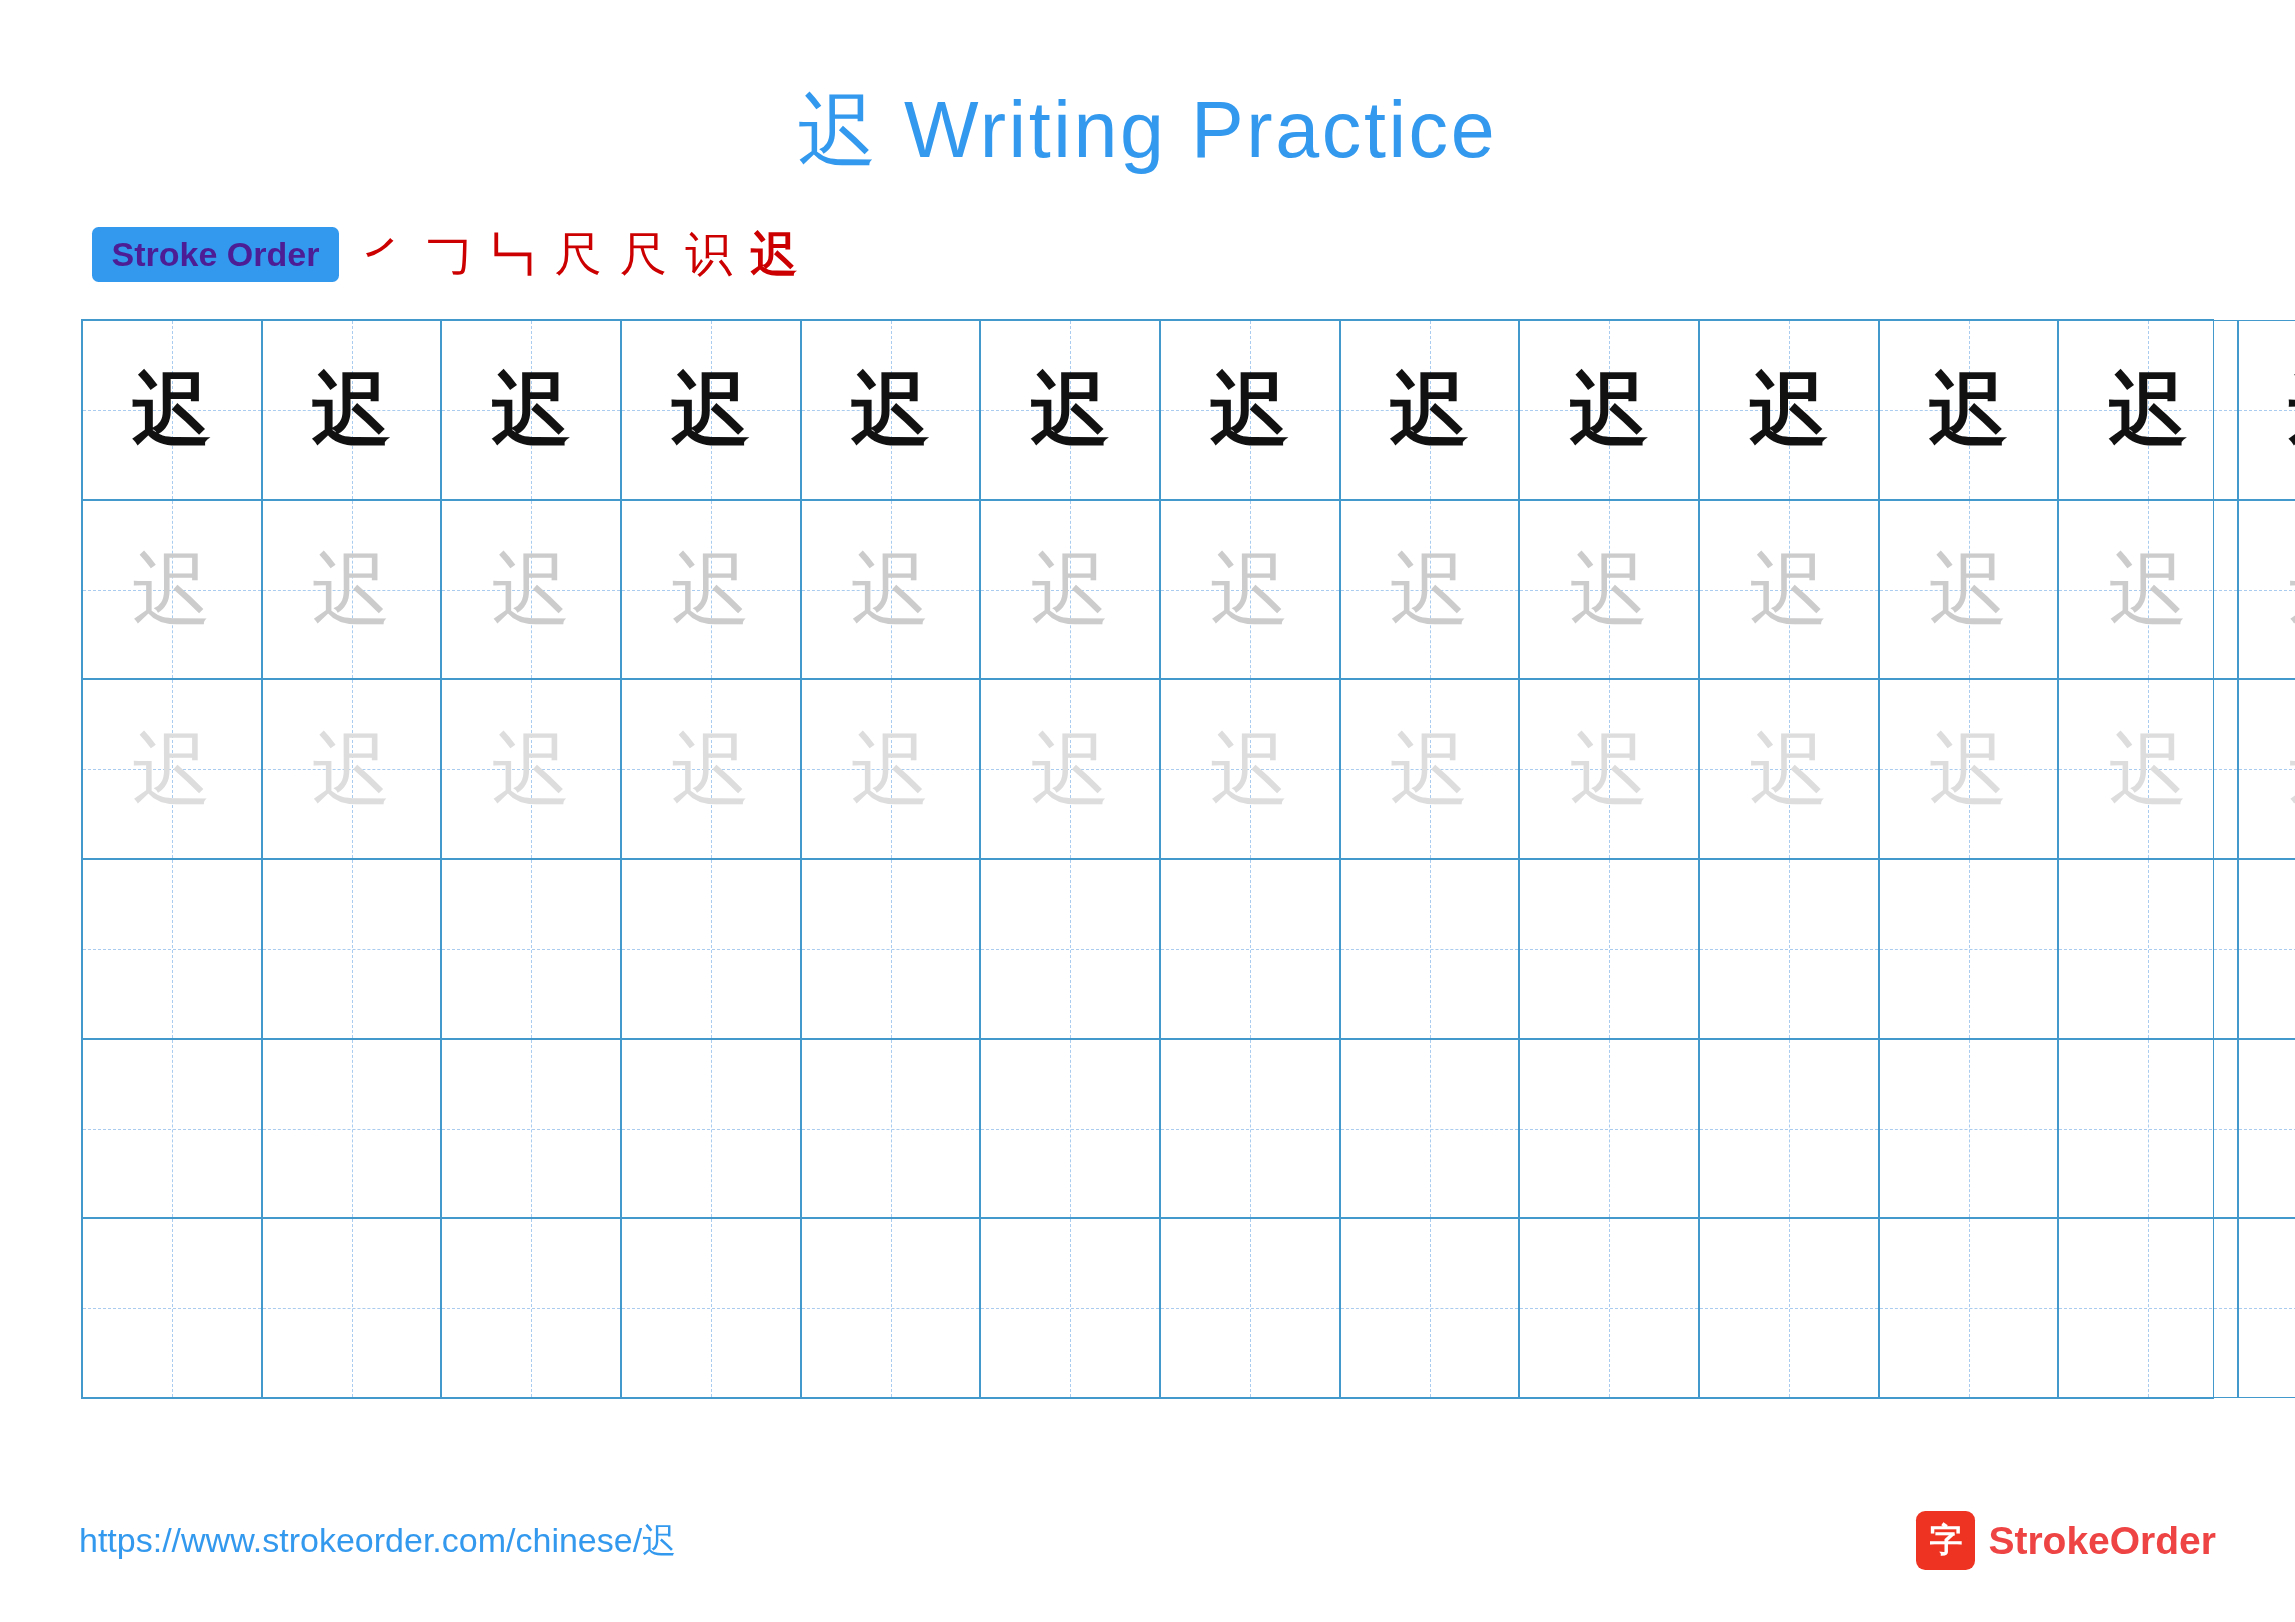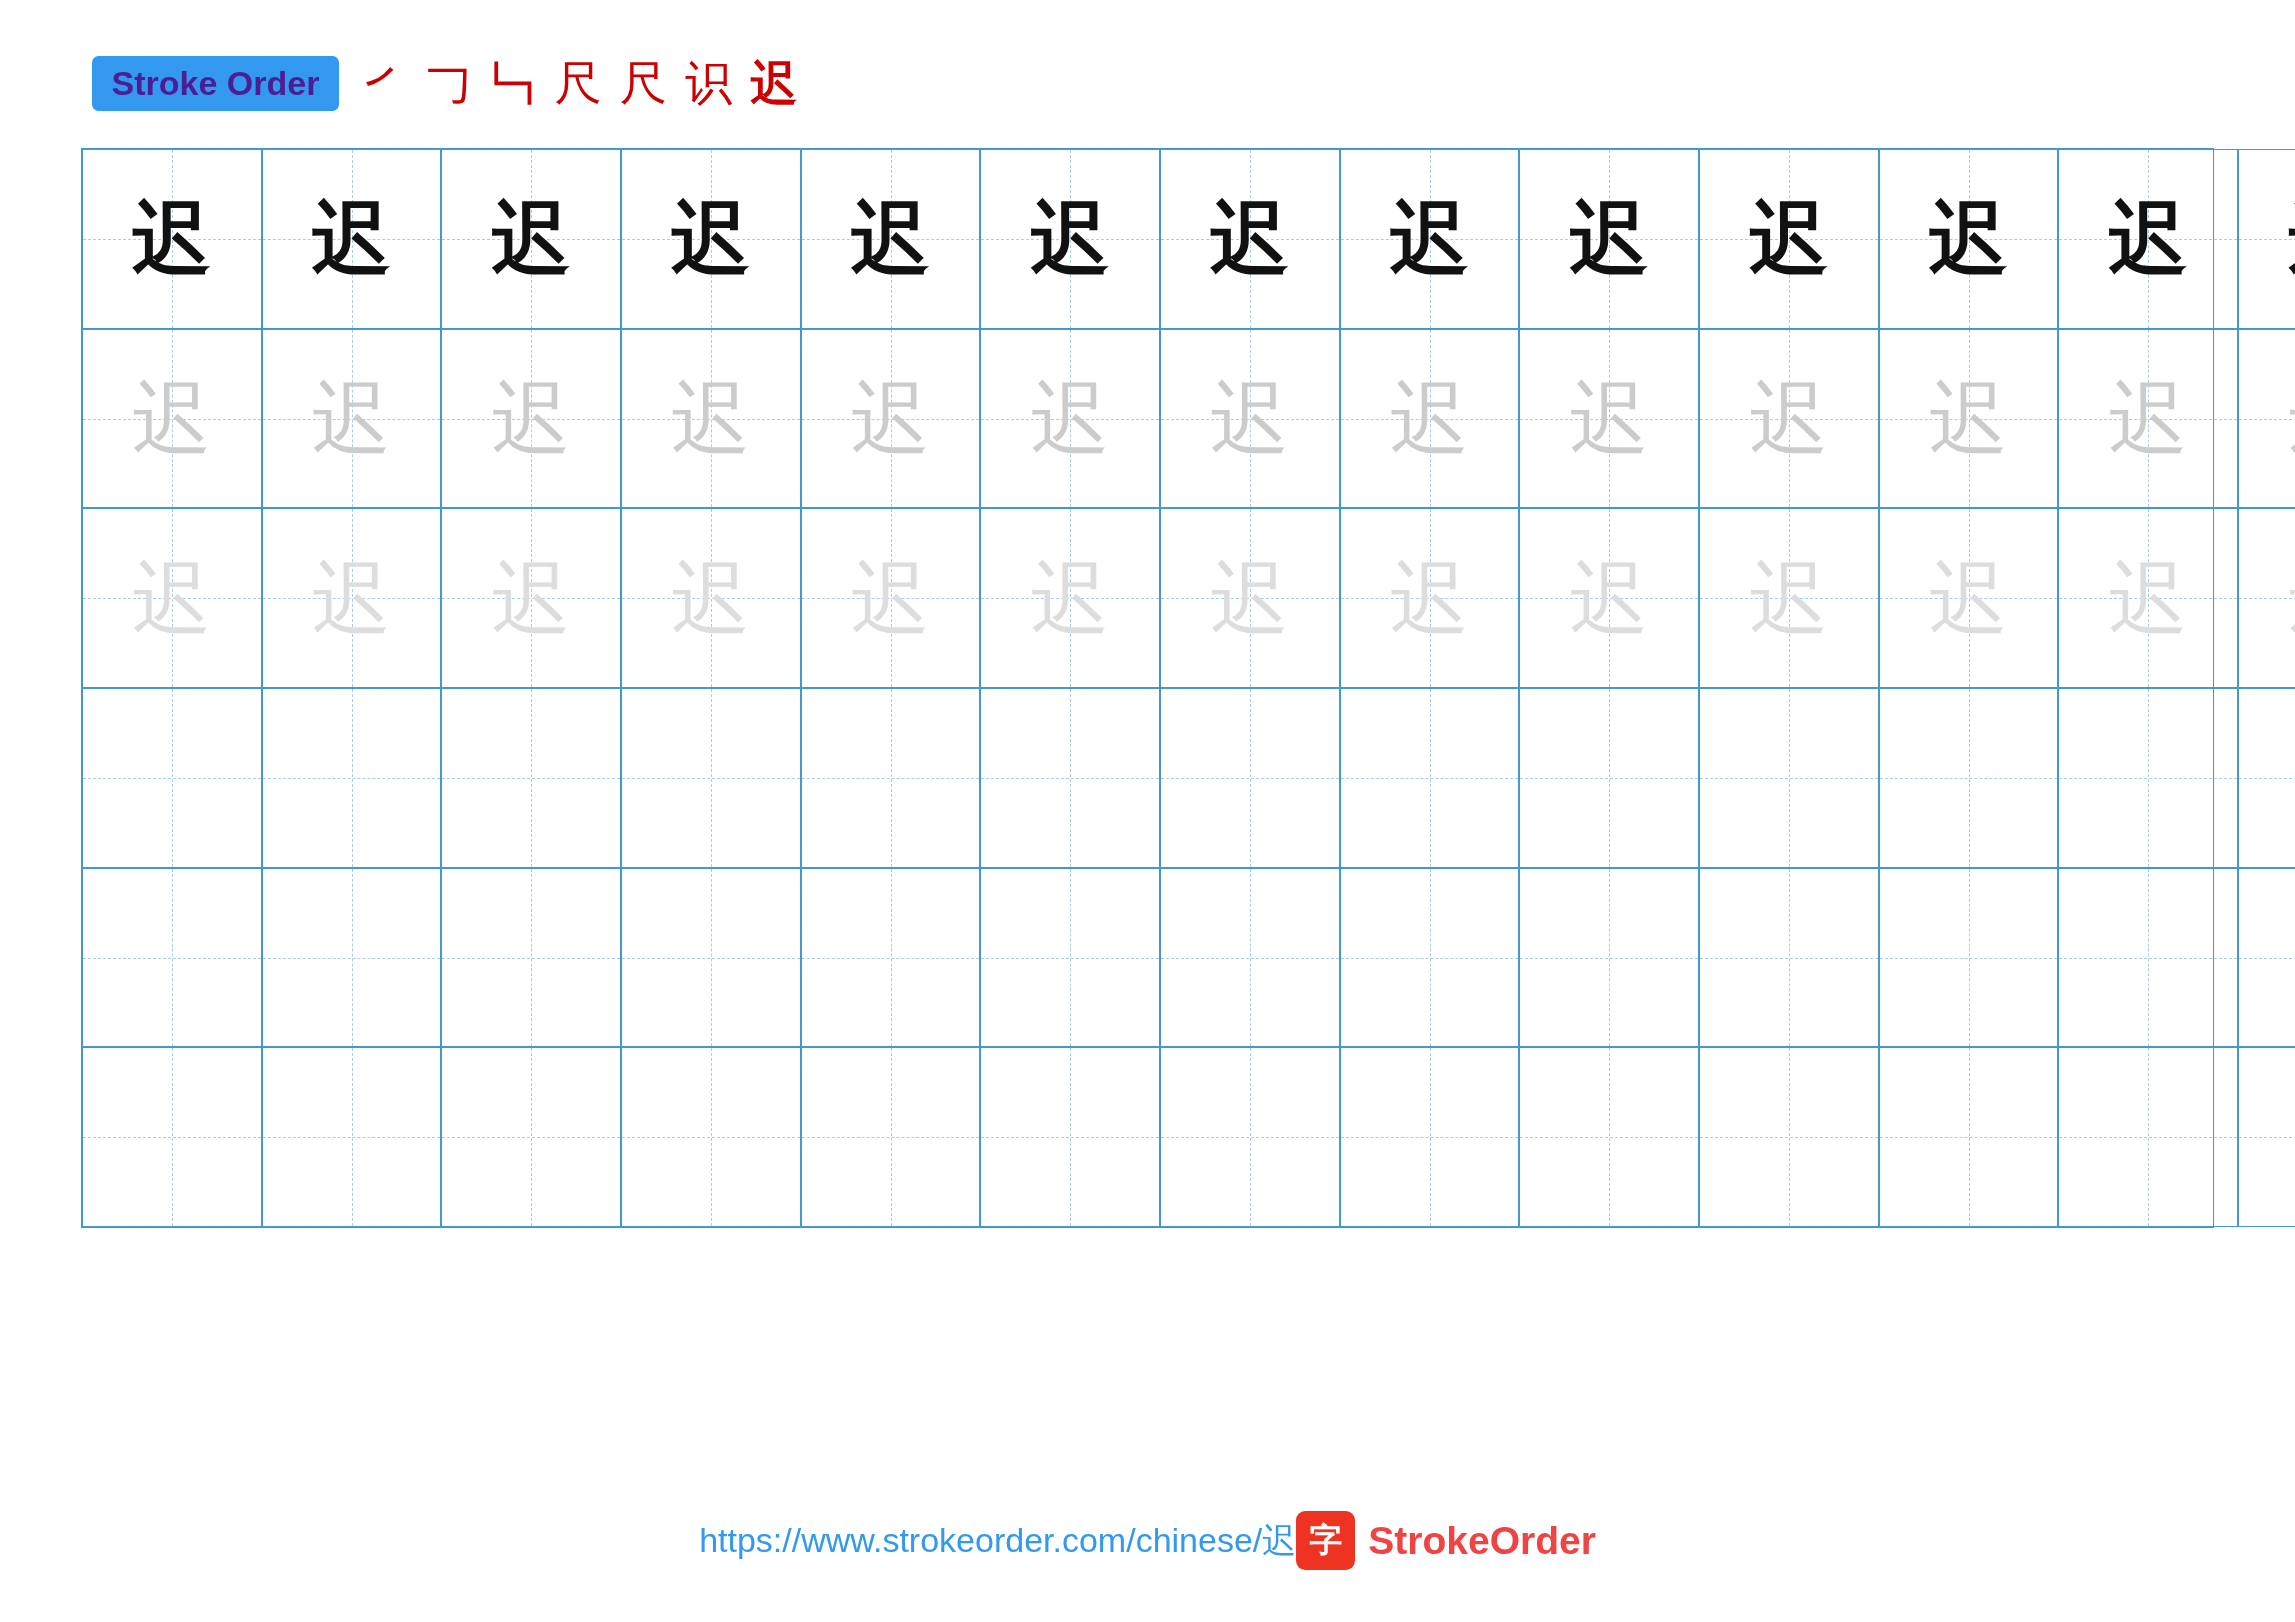--- a/index.html
+++ b/index.html
@@ -126,21 +126,21 @@
       font-weight: 400;
     }
 
     .cell-char.light {
       color: #dddddd;
       font-weight: 300;
     }
 
     .footer {
       display: flex;
-      justify-content: center;
+      justify-content: space-between;
       align-items: center;
       width: 100%;
       margin-top: auto;
       padding-top: 26px;
     }
 
     .footer-url {
       color: #3399ee;
       font-size: 34px;
       text-decoration: none;
@@ -170,20 +170,21 @@
       font-size: 39px;
       font-weight: 700;
       color: #ef4444;
     }
   </style>
 </head>
 <body>
 
 <div class="page-container">
 
+  <h1 class="title">迟 Writing Practice</h1>
 
   <div class="stroke-order-row">
     <div class="stroke-order-badge">Stroke Order</div>
     <div class="stroke-sequence">
       <span class="stroke-char">㇒</span>
       <span class="stroke-char">𠃌</span>
       <span class="stroke-char">𠃑</span>
       <span class="stroke-char">尺</span>
       <span class="stroke-char">尺</span>
       <span class="stroke-char">识</span>

